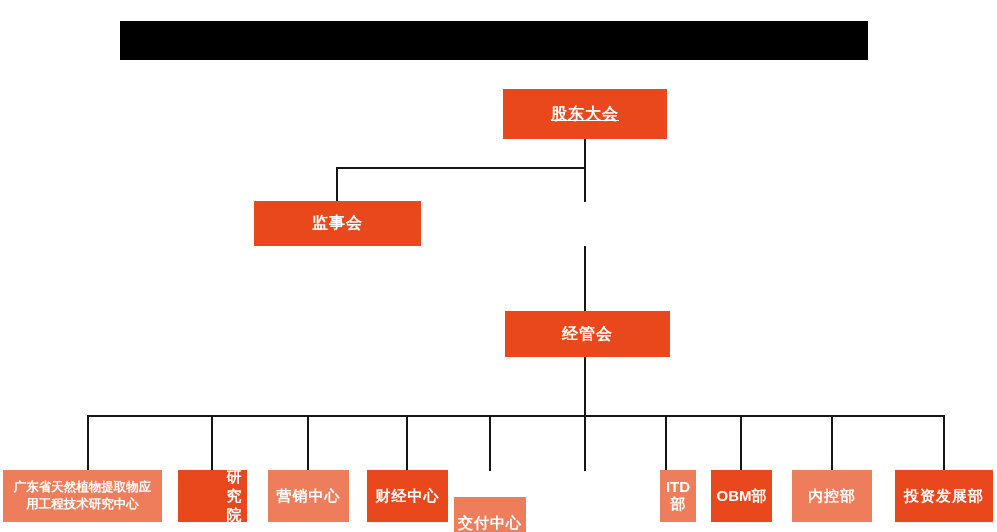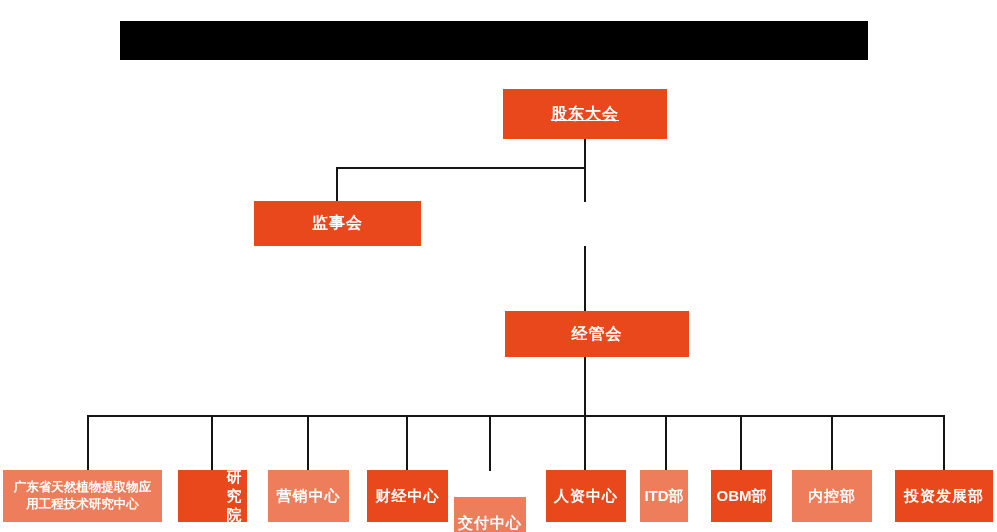--- a/index.html
+++ b/index.html
@@ -40,30 +40,30 @@
     font-size:16px;
     box-sizing:border-box;
     letter-spacing:1px;
   }
   .dark{background:var(--dark-orange,#E8481C);}
   .light{background:var(--light-orange,#ED7D5B);}
 
   .p-shareholders{left:503px;top:89px;width:164px;height:50px;text-decoration:underline;}
   .p-supervisory{left:254px;top:201px;width:167px;height:45px;}
   .p-board{left:503px;top:201px;width:167px;height:45px;}
-  .p-management{left:505px;top:311px;width:184px;height:46px;}
+  .p-management{left:505px;top:311px;width:165px;height:46px;}
 
   .row{top:470px;height:52px;font-size:15px;}
   .p-research-center{left:3px;width:159px;font-size:12.5px;line-height:1.35;letter-spacing:0;padding:0 8px;}
   .p-research-institute{left:178px;width:69px;padding-left:44px;}
   .p-marketing{left:268px;width:81px;}
   .p-finance{left:367px;width:81px;}
   .p-delivery{left:454px;width:72px;margin-top:27px;}
   .p-hr{left:546px;width:80px;}
-  .p-itd{left:640px;width:48px;letter-spacing:0;}
+  .p-itd{left:660px;width:36px;letter-spacing:0;}
   .p-obm{left:711px;width:61px;letter-spacing:0;}
   .p-internal{left:792px;width:80px;}
   .p-investment{left:895px;width:98px;}
 </style>
 </head>
 <body>
 
 <div class="stage">
 
   <div class="redaction"></div>
@@ -87,19 +87,18 @@
 
   <div class="node p-shareholders dark">股东大会</div>
   <div class="node p-supervisory dark">监事会</div>
   <div class="node p-management dark">经管会</div>
 
   <div class="node row p-research-center light">广东省天然植物提取物应用工程技术研究中心</div>
   <div class="node row p-research-institute dark">研究院</div>
   <div class="node row p-marketing light">营销中心</div>
   <div class="node row p-finance dark">财经中心</div>
   <div class="node row p-delivery light">交付中心</div>
-  <div class="node row p-hr dark">人资中心</div>
   <div class="node row p-itd light">ITD部</div>
   <div class="node row p-obm dark">OBM部</div>
   <div class="node row p-internal light">内控部</div>
   <div class="node row p-investment dark">投资发展部</div>
 
 </div>
 
 </body></html>

